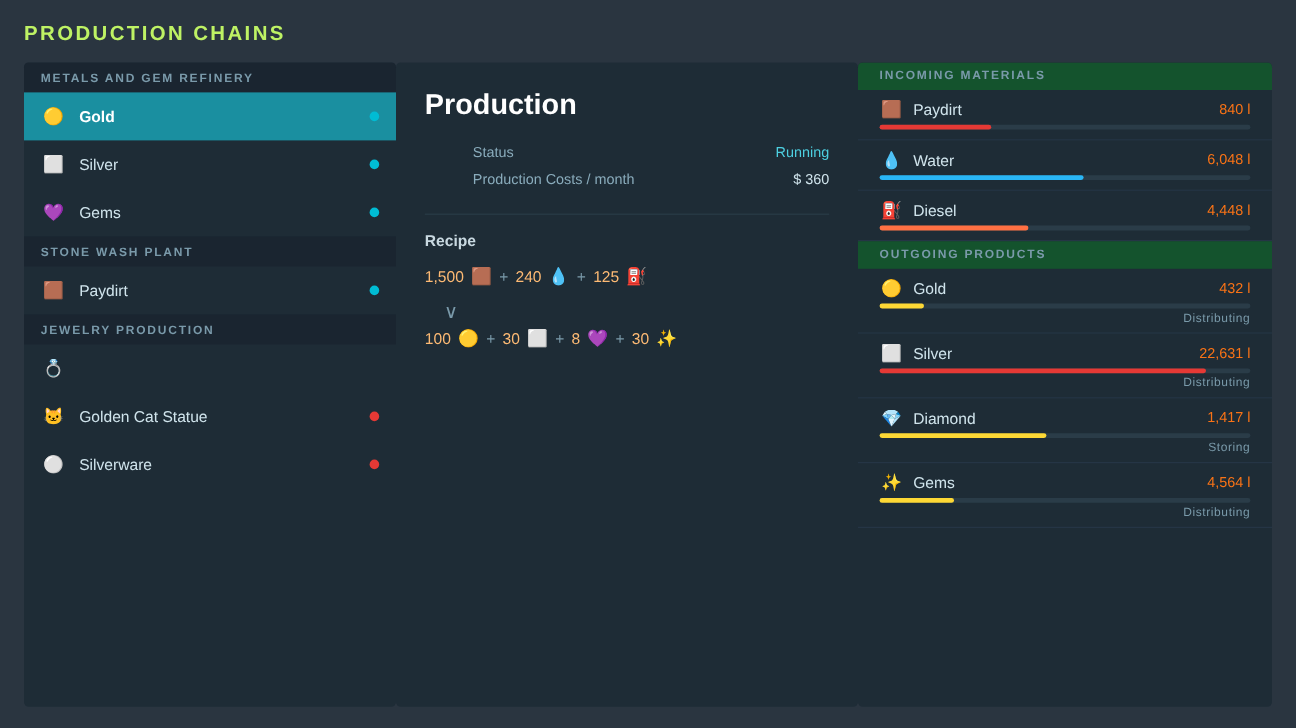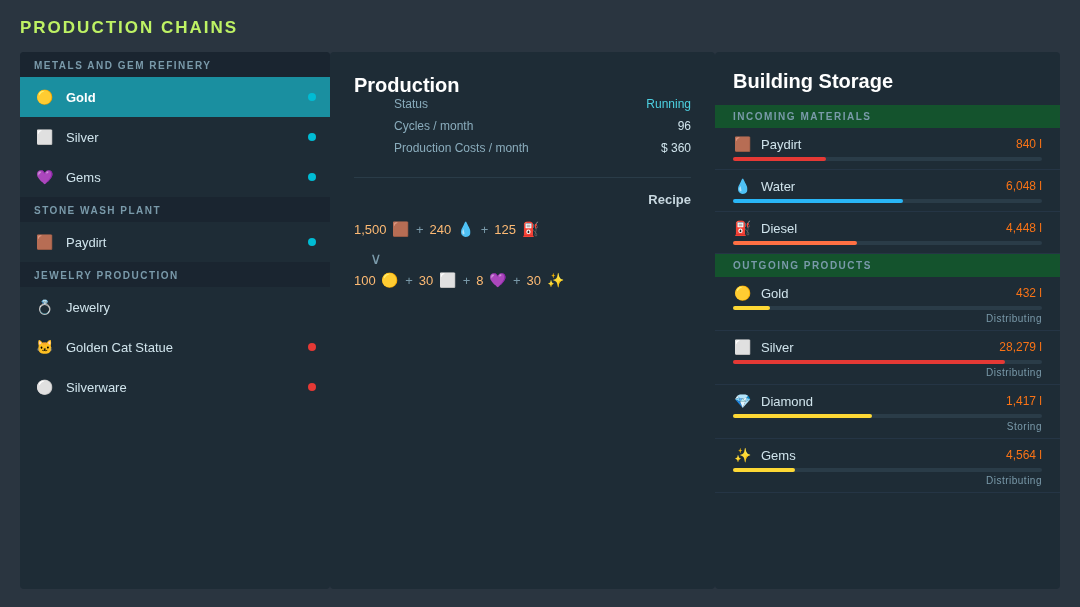--- a/index.html
+++ b/index.html
@@ -98,23 +98,24 @@
     .mid-panel {
       flex: 1;
       background: #1e2c36;
       border-radius: 4px;
       padding: 22px 24px;
       display: flex;
       flex-direction: column;
     }
 
     .panel-title {
-      font-size: 20px;
+      font-size: 24px;
       font-weight: 700;
       color: #ffffff;
+      margin-bottom: 18px;
     }
 
     .info-row {
       display: flex;
       justify-content: space-between;
       font-size: 12px;
       margin-bottom: 8px;
       margin-left: 40px;
     }
 
@@ -135,21 +136,20 @@
       height: 1px;
       background: #2a3c48;
       margin: 14px 0;
     }
 
     .recipe-title {
       font-size: 13px;
       font-weight: 700;
       color: #c8d8e0;
       margin-bottom: 14px;
-      text-align: right;
     }
 
     .recipe-line {
       display: flex;
       align-items: center;
       gap: 6px;
       font-size: 13px;
       color: #d0e4ec;
       margin-bottom: 8px;
     }
@@ -304,44 +304,39 @@
     <div class="section-header">STONE WASH PLANT</div>
     <div class="list-item">
       <span class="item-icon icon-paydirt">🟫</span>
       <span class="item-label">Paydirt</span>
       <span class="dot dot-blue"></span>
     </div>
 
     <div class="section-header">JEWELRY PRODUCTION</div>
     <div class="list-item">
       <span class="item-icon icon-jewelry">💍</span>
-      <span class="item-label">Jewelry</span>
     </div>
     <div class="list-item">
       <span class="item-icon icon-golden-cat">🐱</span>
       <span class="item-label">Golden Cat Statue</span>
       <span class="dot dot-red"></span>
     </div>
     <div class="list-item">
       <span class="item-icon icon-silverware">⚪</span>
       <span class="item-label">Silverware</span>
       <span class="dot dot-red"></span>
     </div>
   </div>
 
   <div class="mid-panel">
     <div class="panel-title">Production</div>
 
     <div class="info-row">
       <span class="label">Status</span>
       <span class="value running">Running</span>
-    </div>
-    <div class="info-row">
-      <span class="label">Cycles / month</span>
-      <span class="value">96</span>
     </div>
     <div class="info-row">
       <span class="label">Production Costs / month</span>
       <span class="value">$ 360</span>
     </div>
 
     <div class="divider"></div>
 
     <div class="recipe-title">Recipe</div>
 
@@ -367,21 +362,20 @@
       <span class="plus">+</span>
       <span class="recipe-num">8</span>
       <span class="recipe-icon icon-gems">💜</span>
       <span class="plus">+</span>
       <span class="recipe-num">30</span>
       <span class="recipe-icon">✨</span>
     </div>
   </div>
 
   <div class="right-panel">
-    <div class="right-panel-title">Building Storage</div>
 
     <div class="storage-section-header">INCOMING MATERIALS</div>
 
     <div class="storage-item">
       <div class="storage-item-row">
         <div class="storage-item-left">
           <span class="storage-icon icon-paydirt">🟫</span>
           <span class="storage-label">Paydirt</span>
         </div>
         <span class="storage-amount">840 l</span>
@@ -432,21 +426,21 @@
       </div>
       <div class="storage-status">Distributing</div>
     </div>
 
     <div class="storage-item">
       <div class="storage-item-row">
         <div class="storage-item-left">
           <span class="storage-icon icon-silver">⬜</span>
           <span class="storage-label">Silver</span>
         </div>
-        <span class="storage-amount">28,279 l</span>
+        <span class="storage-amount">22,631 l</span>
       </div>
       <div class="progress-bar-wrap">
         <div class="progress-bar-fill bar-red" style="width: 88%"></div>
       </div>
       <div class="storage-status">Distributing</div>
     </div>
 
     <div class="storage-item">
       <div class="storage-item-row">
         <div class="storage-item-left">

